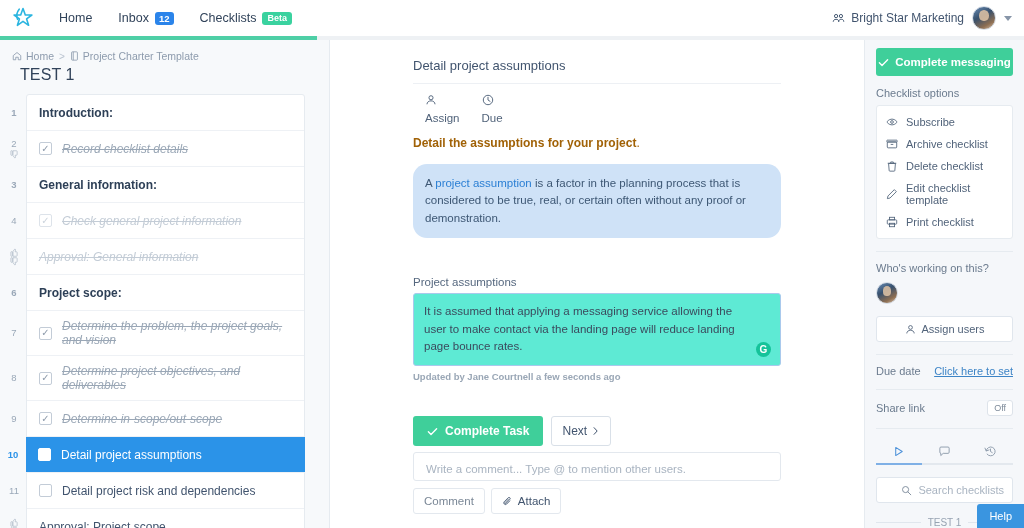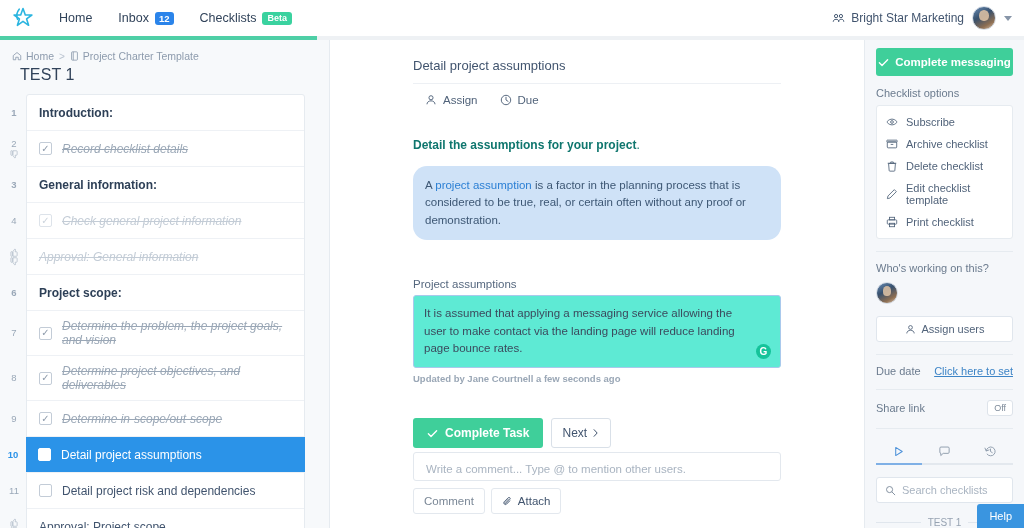--- a/index.html
+++ b/index.html
@@ -96,22 +96,22 @@
   .cbx.faint { border-color: #dde3ea; color: #ccd4dd; }
   .cl-label.done { text-decoration: line-through; font-style: italic; color: #9aa7b6; }
   .cl-label.faded { color: #c3ccd6; }
   .gi { opacity: .75; }
 
   
   .center { flex: 1 1 auto; background: #ffffff; position: relative; overflow: hidden; padding: 0; }
   .center-inner { width: 368px; margin: 0 auto; padding-top: 18px; }
   .task-title { font-size: 13px; color: #41546e; padding-bottom: 10px; border-bottom: 1px solid #edf0f4; }
   .meta-row { display: flex; align-items: center; gap: 22px; padding: 10px 0 0 12px; font-size: 11.5px; color: #51637a; }
-  .meta-item { display: flex; align-items: flex-start; gap: 6px; cursor: pointer; }
-  .form-heading { font-size: 12px; font-weight: bold; color: #0f766e; margin-top: 32px; }
+  .meta-item { display: flex; align-items: flex-start; gap: 6px; cursor: pointer; flex-direction: column; }
+  .form-heading { font-size: 12px; font-weight: bold; color: #a16207; margin-top: 12px; }
   .form-heading .norm { font-weight: normal; }
   .info-box {
     margin-top: 14px; background: #cfe2f7; border-radius: 14px; padding: 11px 12px;
     font-size: 11.5px; line-height: 1.5; color: #3d5774;
   }
   .info-box a { color: #2b7fd4; text-decoration: none; }
   .field-label { margin-top: 38px; font-size: 11.5px; color: #56687f; }
   .field-box {
     margin-top: 5px; border: 1px solid #a9c9ec; border-radius: 3px; background: #5eead4;
     padding: 9px 34px 9px 10px; font-size: 11.5px; line-height: 1.55; color: #3b4a5d;
@@ -186,21 +186,21 @@
     color: #7e8b9a; padding: 2px 6px; cursor: pointer;
   }
   .rp-tabs { display: flex; margin-top: 6px; }
   .rp-tab {
     flex: 1; display: flex; align-items: center; justify-content: center;
     height: 26px; cursor: pointer; border-bottom: 2px solid #e3e8ee; color: #8c9aab;
   }
   .rp-tab.active { border-bottom-color: #7fb0e6; color: #4a90d9; }
   .search-box {
     margin-top: 12px; border: 1px solid #e0e6ed; background: #fff; border-radius: 3px;
-    display: flex; align-items: center; gap: 6px; padding: 6px 8px; font-size: 11px; color: #a9b4c1;
+    display: flex; align-items: center; gap: 6px; padding: 6px 8px; font-size: 11px; color: #a9b4c1; justify-content: flex-end;
   }
   .sect-divider { display: flex; align-items: center; gap: 7px; margin-top: 14px; }
   .sect-divider .ln { flex: 1; height: 1px; background: #e0e6ed; }
   .sect-divider .tx { font-size: 10px; color: #97a3b2; }
   .help-btn {
     position: absolute; right: 0; bottom: 0; background: #3a95e0; color: #fff;
     font-size: 11px; padding: 6px 12px; border-radius: 3px 0 0 0; cursor: pointer;
   }
   svg { display: block; }
 </style>

